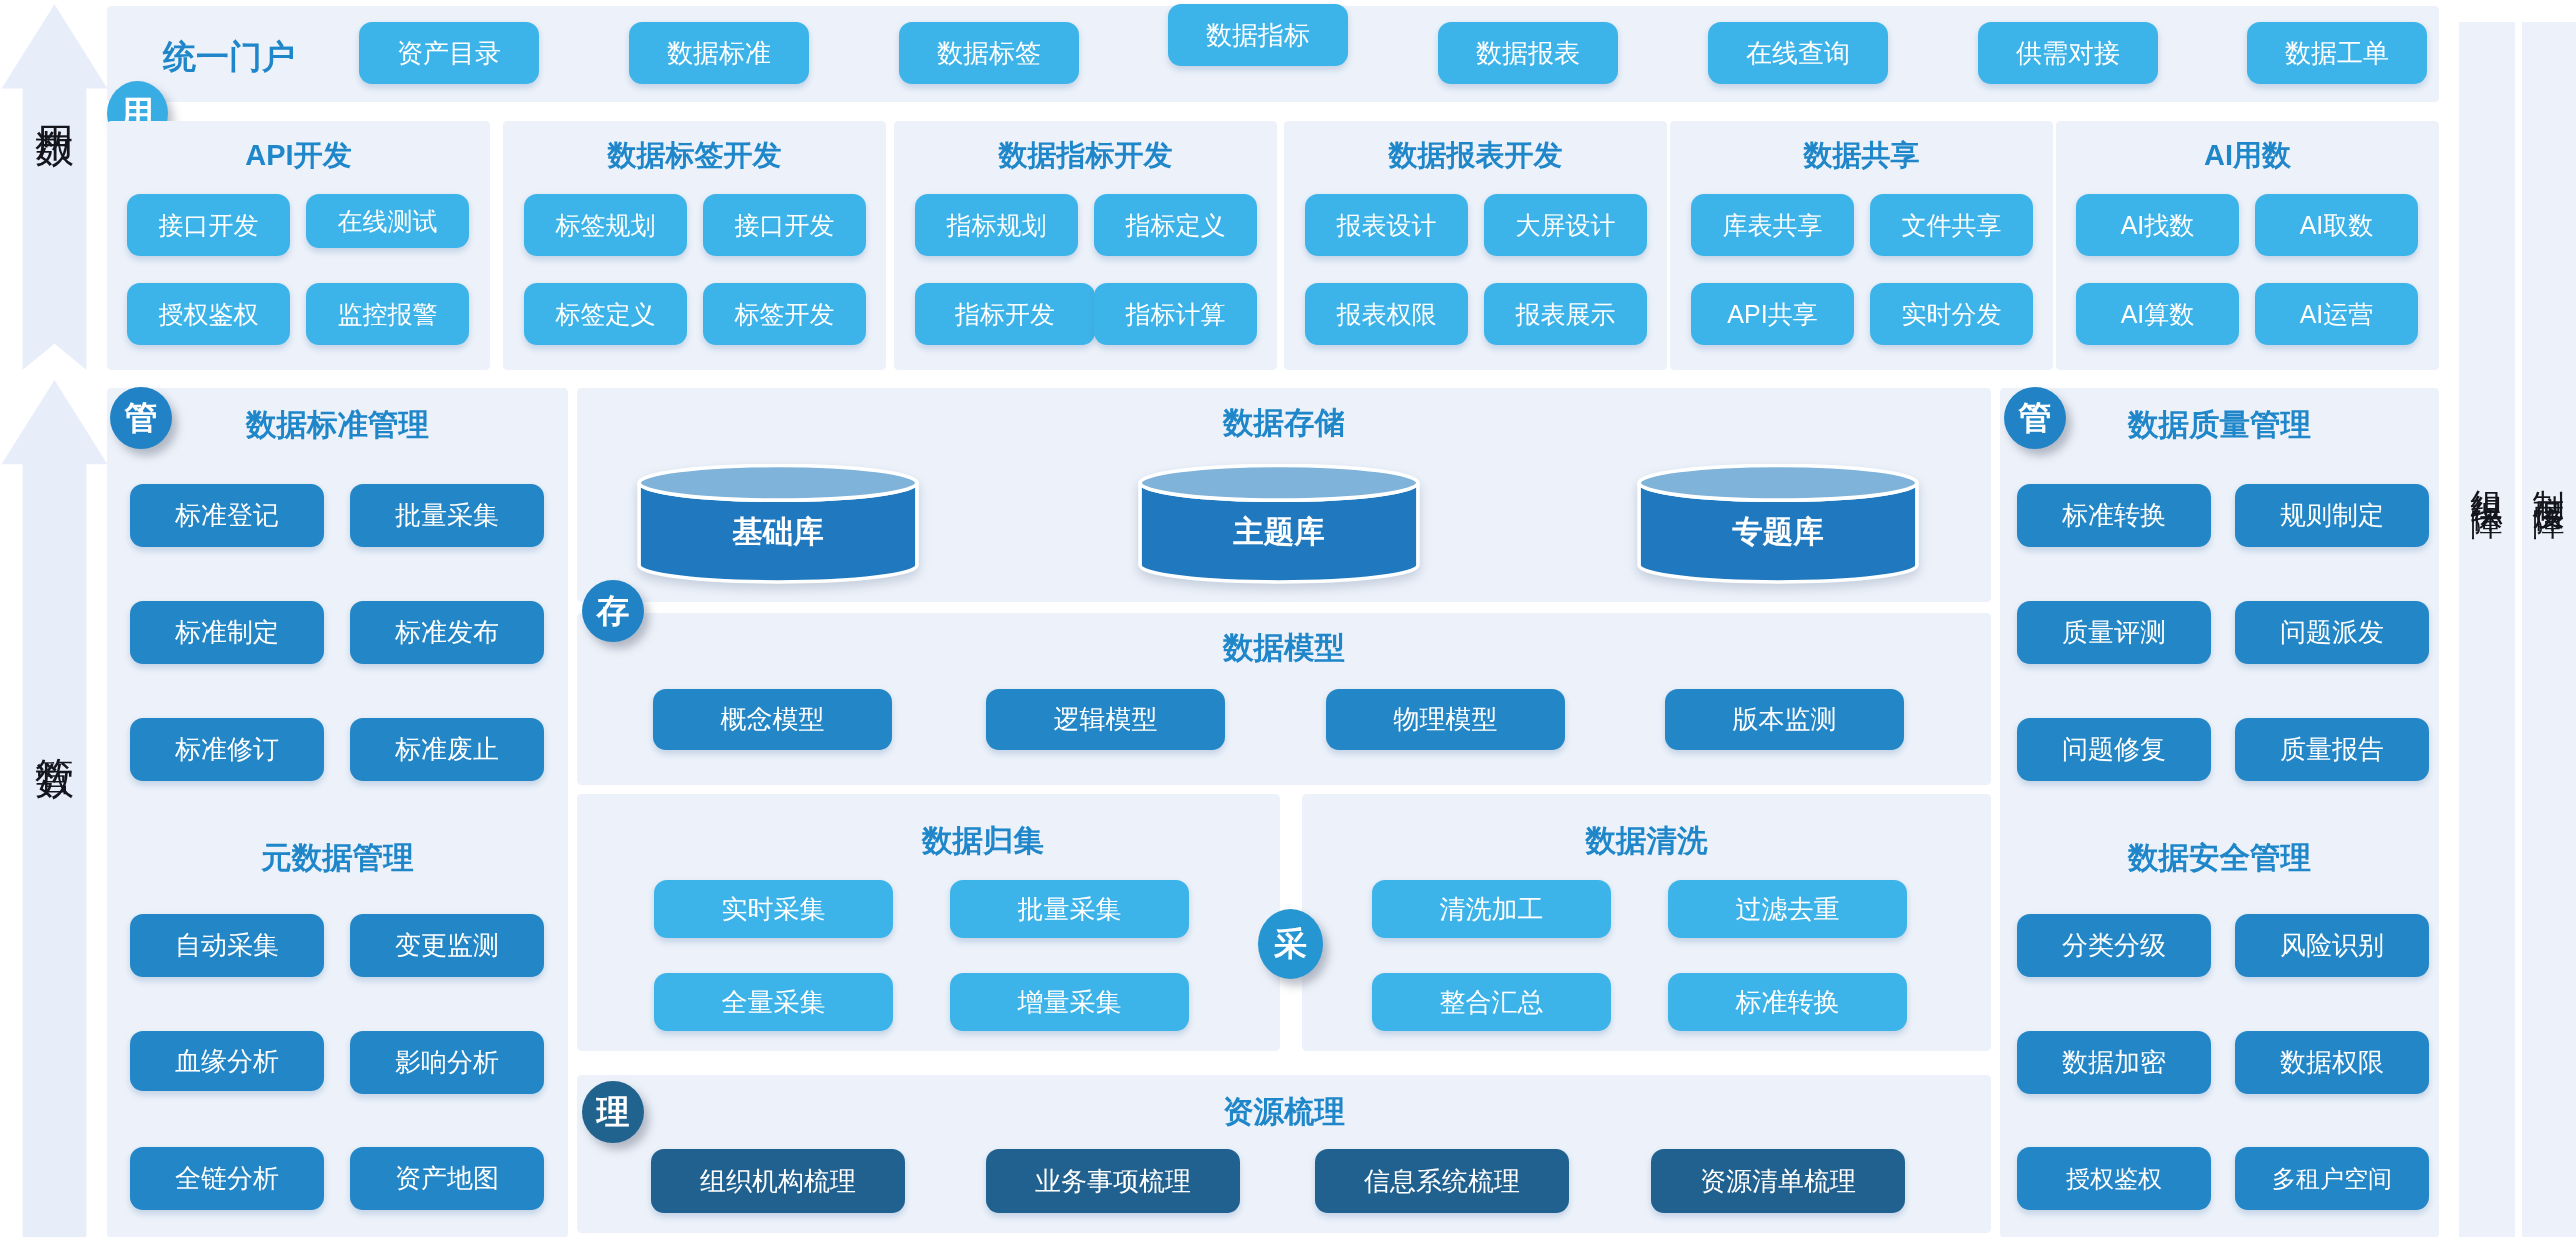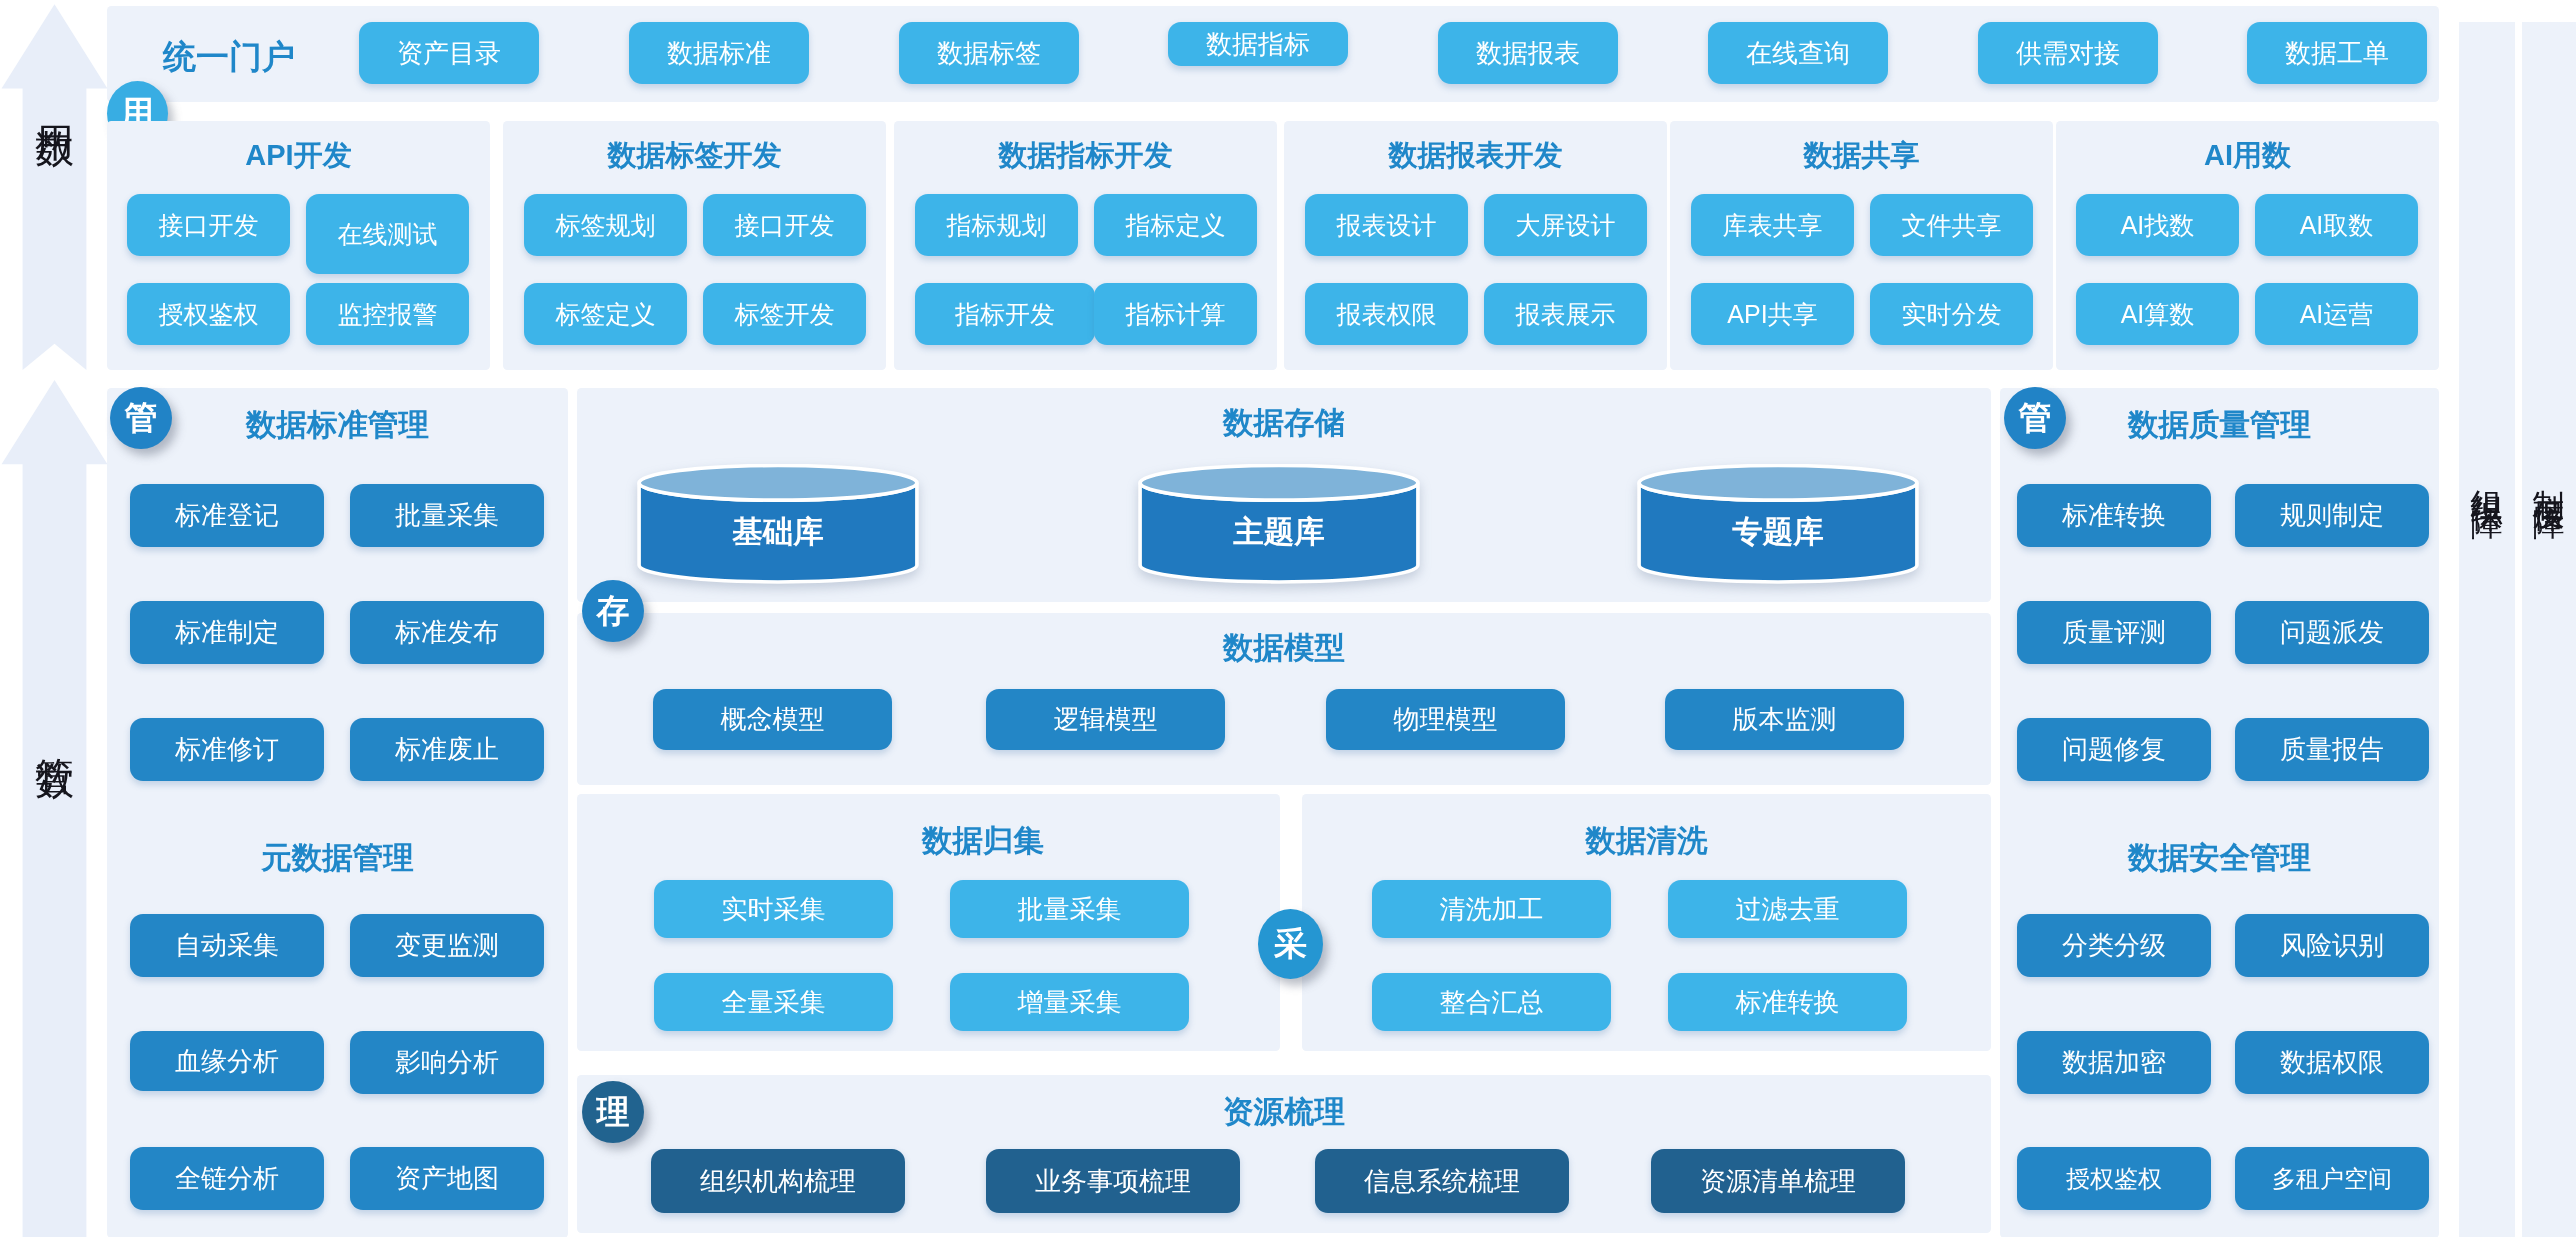--- a/index.html
+++ b/index.html
@@ -43,31 +43,31 @@
   </div>
   <div class="rail-wrap" style="left:0;top:727px;width:109px">
     <div class="vtext" style="font-size:39px;letter-spacing:4.4px">管数</div>
   </div>
 
   <div class="panel" style="left:107px;top:5.8px;width:2332px;height:96px"></div>
   <div class="t" style="left:149px;top:35px;width:160px;font-size:33px">统一门户</div>
   <div class="btn sky" style="left:359px;top:22px;width:180px;height:62px">资产目录</div>
   <div class="btn sky" style="left:629px;top:22px;width:180px;height:62px">数据标准</div>
   <div class="btn sky" style="left:899px;top:22px;width:180px;height:62px">数据标签</div>
-  <div class="btn sky" style="left:1168px;top:22px;width:180px;height:44px">数据指标</div>
+  <div class="btn sky" style="left:1168px;top:4px;width:180px;height:62px">数据指标</div>
   <div class="btn sky" style="left:1438px;top:22px;width:180px;height:62px">数据报表</div>
   <div class="btn sky" style="left:1708px;top:22px;width:180px;height:62px">在线查询</div>
   <div class="btn sky" style="left:1978px;top:22px;width:180px;height:62px">供需对接</div>
   <div class="btn sky" style="left:2247px;top:22px;width:180px;height:62px">数据工单</div>
   <div class="badge sky-b" style="left:107px;top:81px;width:61px;height:65px">用</div>
 
   <div class="panel" style="left:107px;top:121px;width:383px;height:249px"></div>
   <div class="t small" style="left:107px;top:136px;width:383px">API开发</div>
   <div class="btn sky" style="left:127px;top:194px;width:163px;height:62px;font-size:25px">接口开发</div>
-  <div class="btn sky" style="left:306px;top:194px;width:163px;height:80px;font-size:25px">在线测试</div>
+  <div class="btn sky" style="left:306px;top:194px;width:163px;height:54px;font-size:25px">在线测试</div>
   <div class="btn sky" style="left:127px;top:283px;width:163px;height:62px;font-size:25px">授权鉴权</div>
   <div class="btn sky" style="left:306px;top:283px;width:163px;height:62px;font-size:25px">监控报警</div>
 
   <div class="panel" style="left:503px;top:121px;width:383px;height:249px"></div>
   <div class="t small" style="left:503px;top:136px;width:383px">数据标签开发</div>
   <div class="btn sky" style="left:524px;top:194px;width:163px;height:62px;font-size:25px">标签规划</div>
   <div class="btn sky" style="left:703px;top:194px;width:163px;height:62px;font-size:25px">接口开发</div>
   <div class="btn sky" style="left:524px;top:283px;width:163px;height:62px;font-size:25px">标签定义</div>
   <div class="btn sky" style="left:703px;top:283px;width:163px;height:62px;font-size:25px">标签开发</div>
 

